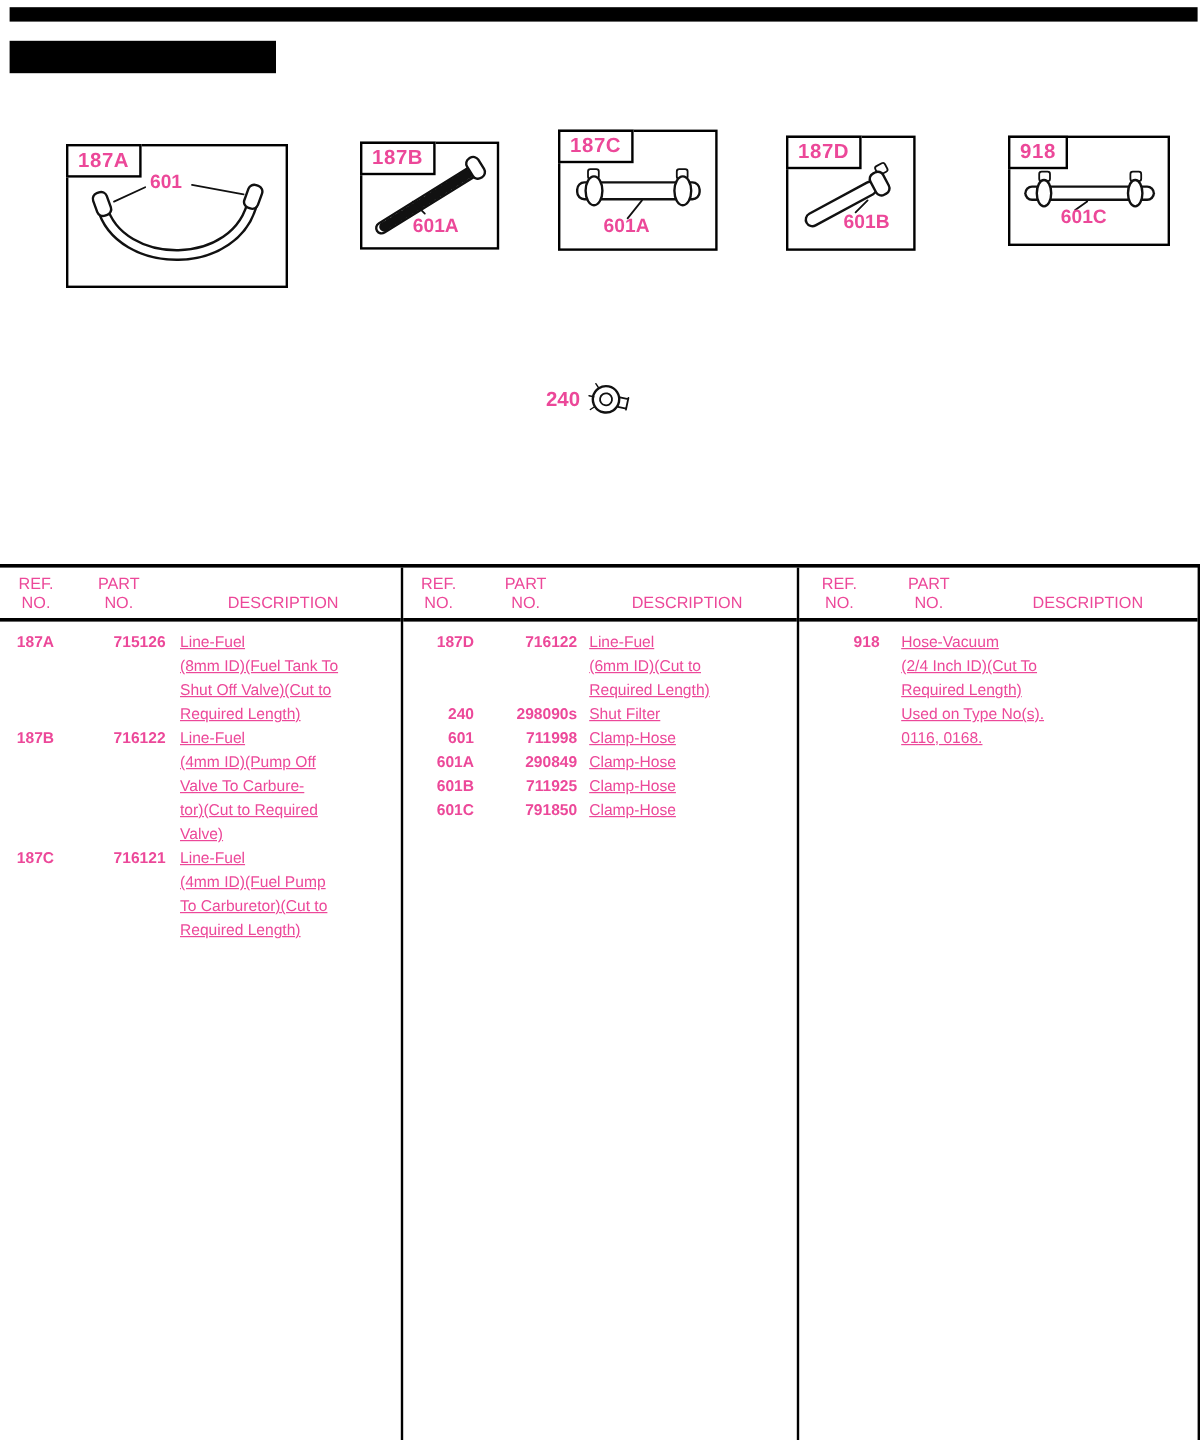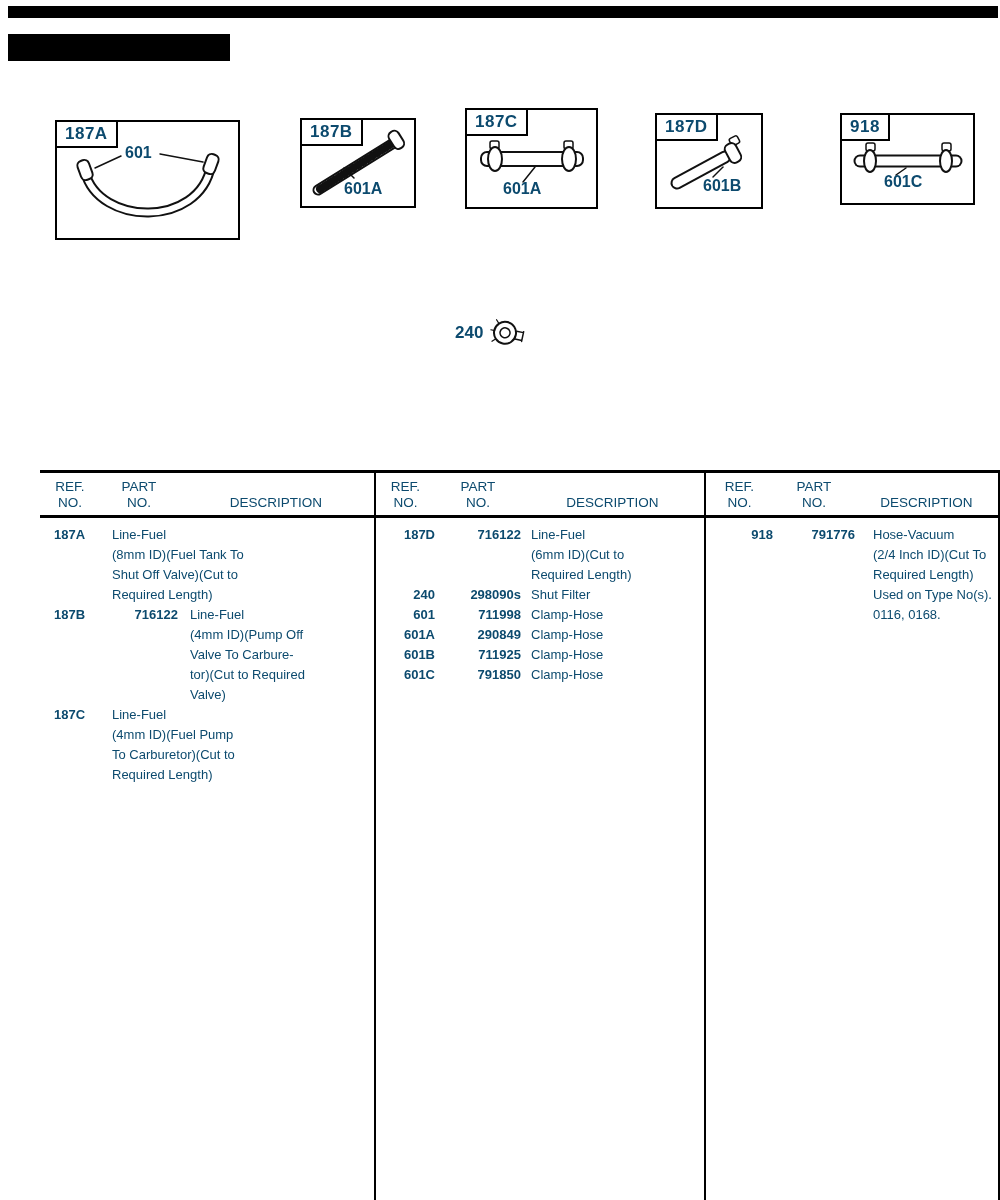--- a/index.html
+++ b/index.html
@@ -1,47 +1,47 @@
 <!DOCTYPE html>
 <html><head>
 <meta charset="utf-8">
 <style>
   * { margin:0; padding:0; box-sizing:border-box; }
   html,body { background:#e9e9e9; }
   body { font-family:"Liberation Sans", sans-serif; }
-  .page { position:relative; width:1000px; height:1200px; background:#ffffff; color:#0c4a6e; overflow:hidden; margin:0 auto; }
+  .page { position:relative; width:1000px; height:1200px; background:#ffffff; color:#ec4899; overflow:hidden; margin:0 auto; }
 
   .bar { position:absolute; background:#000; }
 
   
   .dbox { position:absolute; border:2px solid #000; background:#fff; }
   .dbox svg { position:absolute; inset:0; width:100%; height:100%; }
   .dlabel { position:absolute; top:-2px; left:-2px; border:2px solid #000; background:#fff;
             font-weight:bold; font-size:17px; line-height:22px; padding:1px 8px; letter-spacing:0.5px; }
   .callout { position:absolute; font-weight:bold; font-size:16px; white-space:nowrap; }
 
   .filter-group { position:absolute; left:455px; top:316px; display:flex; align-items:center; gap:7px; }
   .filter-ref { font-weight:bold; font-size:17px; }
 
   
   .parts-table { position:absolute; left:0; right:0; top:470px; bottom:0;
-                 border-top:3px solid #000; border-right:2px solid #000; display:flex;margin-left:40px; }
+                 border-top:3px solid #000; border-right:2px solid #000; display:flex; }
   .tcol { height:100%; }
   .tcol-0 { width:334px; }
   .tcol-1 { width:330px; border-left:2px solid #000; }
   .tcol-2 { flex:1; border-left:2px solid #000; }
 
   .thead { display:grid; align-items:end; border-bottom:3px solid #000; height:45px; padding-top:4px; font-size:13.5px; }
   .hc { text-align:center; line-height:16px; padding-bottom:4px; }
   .hc span { display:block; }
 
   .tbody { padding-top:7px; }
   .entry { display:grid; font-size:13px; line-height:20px; }
   .ref, .part { font-weight:bold; text-align:right; white-space:nowrap; }
-  .desc > div { white-space:nowrap; }
+  .desc > div { white-space:nowrap;text-decoration:underline; }
 
   .tcol-0 .thead, .tcol-0 .entry { grid-template-columns:60px 78px 1fr; }
   .tcol-1 .thead, .tcol-1 .entry { grid-template-columns:59px 86px 1fr; }
   .tcol-2 .thead, .tcol-2 .entry { grid-template-columns:67px 82px 1fr; }
 
   .tcol-0 .ref { text-align:left; padding-left:14px; }
   .tcol-0 .desc { padding-left:12px; }
   .tcol-1 .desc { padding-left:10px; }
   .tcol-2 .desc { padding-left:18px; }
 
@@ -149,40 +149,42 @@
         </div>
         <div class="hc">
           <span>PART</span>
           <span>NO.</span>
         </div>
         <div class="hc">DESCRIPTION</div>
       </div>
       <div class="tbody">
           <div class="entry">
             <div class="ref">187A</div>
+            <div class="part">715126</div>
             <div class="desc">
               <div>Line-Fuel</div>
               <div>(8mm ID)(Fuel Tank To</div>
               <div>Shut Off Valve)(Cut to</div>
               <div>Required Length)</div>
             </div>
           </div>
           <div class="entry">
             <div class="ref">187B</div>
             <div class="part">716122</div>
             <div class="desc">
               <div>Line-Fuel</div>
               <div>(4mm ID)(Pump Off</div>
               <div>Valve To Carbure-</div>
               <div>tor)(Cut to Required</div>
               <div>Valve)</div>
             </div>
           </div>
           <div class="entry">
             <div class="ref">187C</div>
+            <div class="part">716121</div>
             <div class="desc">
               <div>Line-Fuel</div>
               <div>(4mm ID)(Fuel Pump</div>
               <div>To Carburetor)(Cut to</div>
               <div>Required Length)</div>
             </div>
           </div>
         </div>
     </div>
 
@@ -254,21 +256,20 @@
         </div>
         <div class="hc">
           <span>PART</span>
           <span>NO.</span>
         </div>
         <div class="hc">DESCRIPTION</div>
       </div>
       <div class="tbody">
           <div class="entry">
             <div class="ref">918</div>
-            <div class="part">791776</div>
             <div class="desc">
               <div>Hose-Vacuum</div>
               <div>(2/4 Inch ID)(Cut To</div>
               <div>Required Length)</div>
               <div>Used on Type No(s).</div>
               <div>0116, 0168.</div>
             </div>
           </div>
         </div>
     </div>

